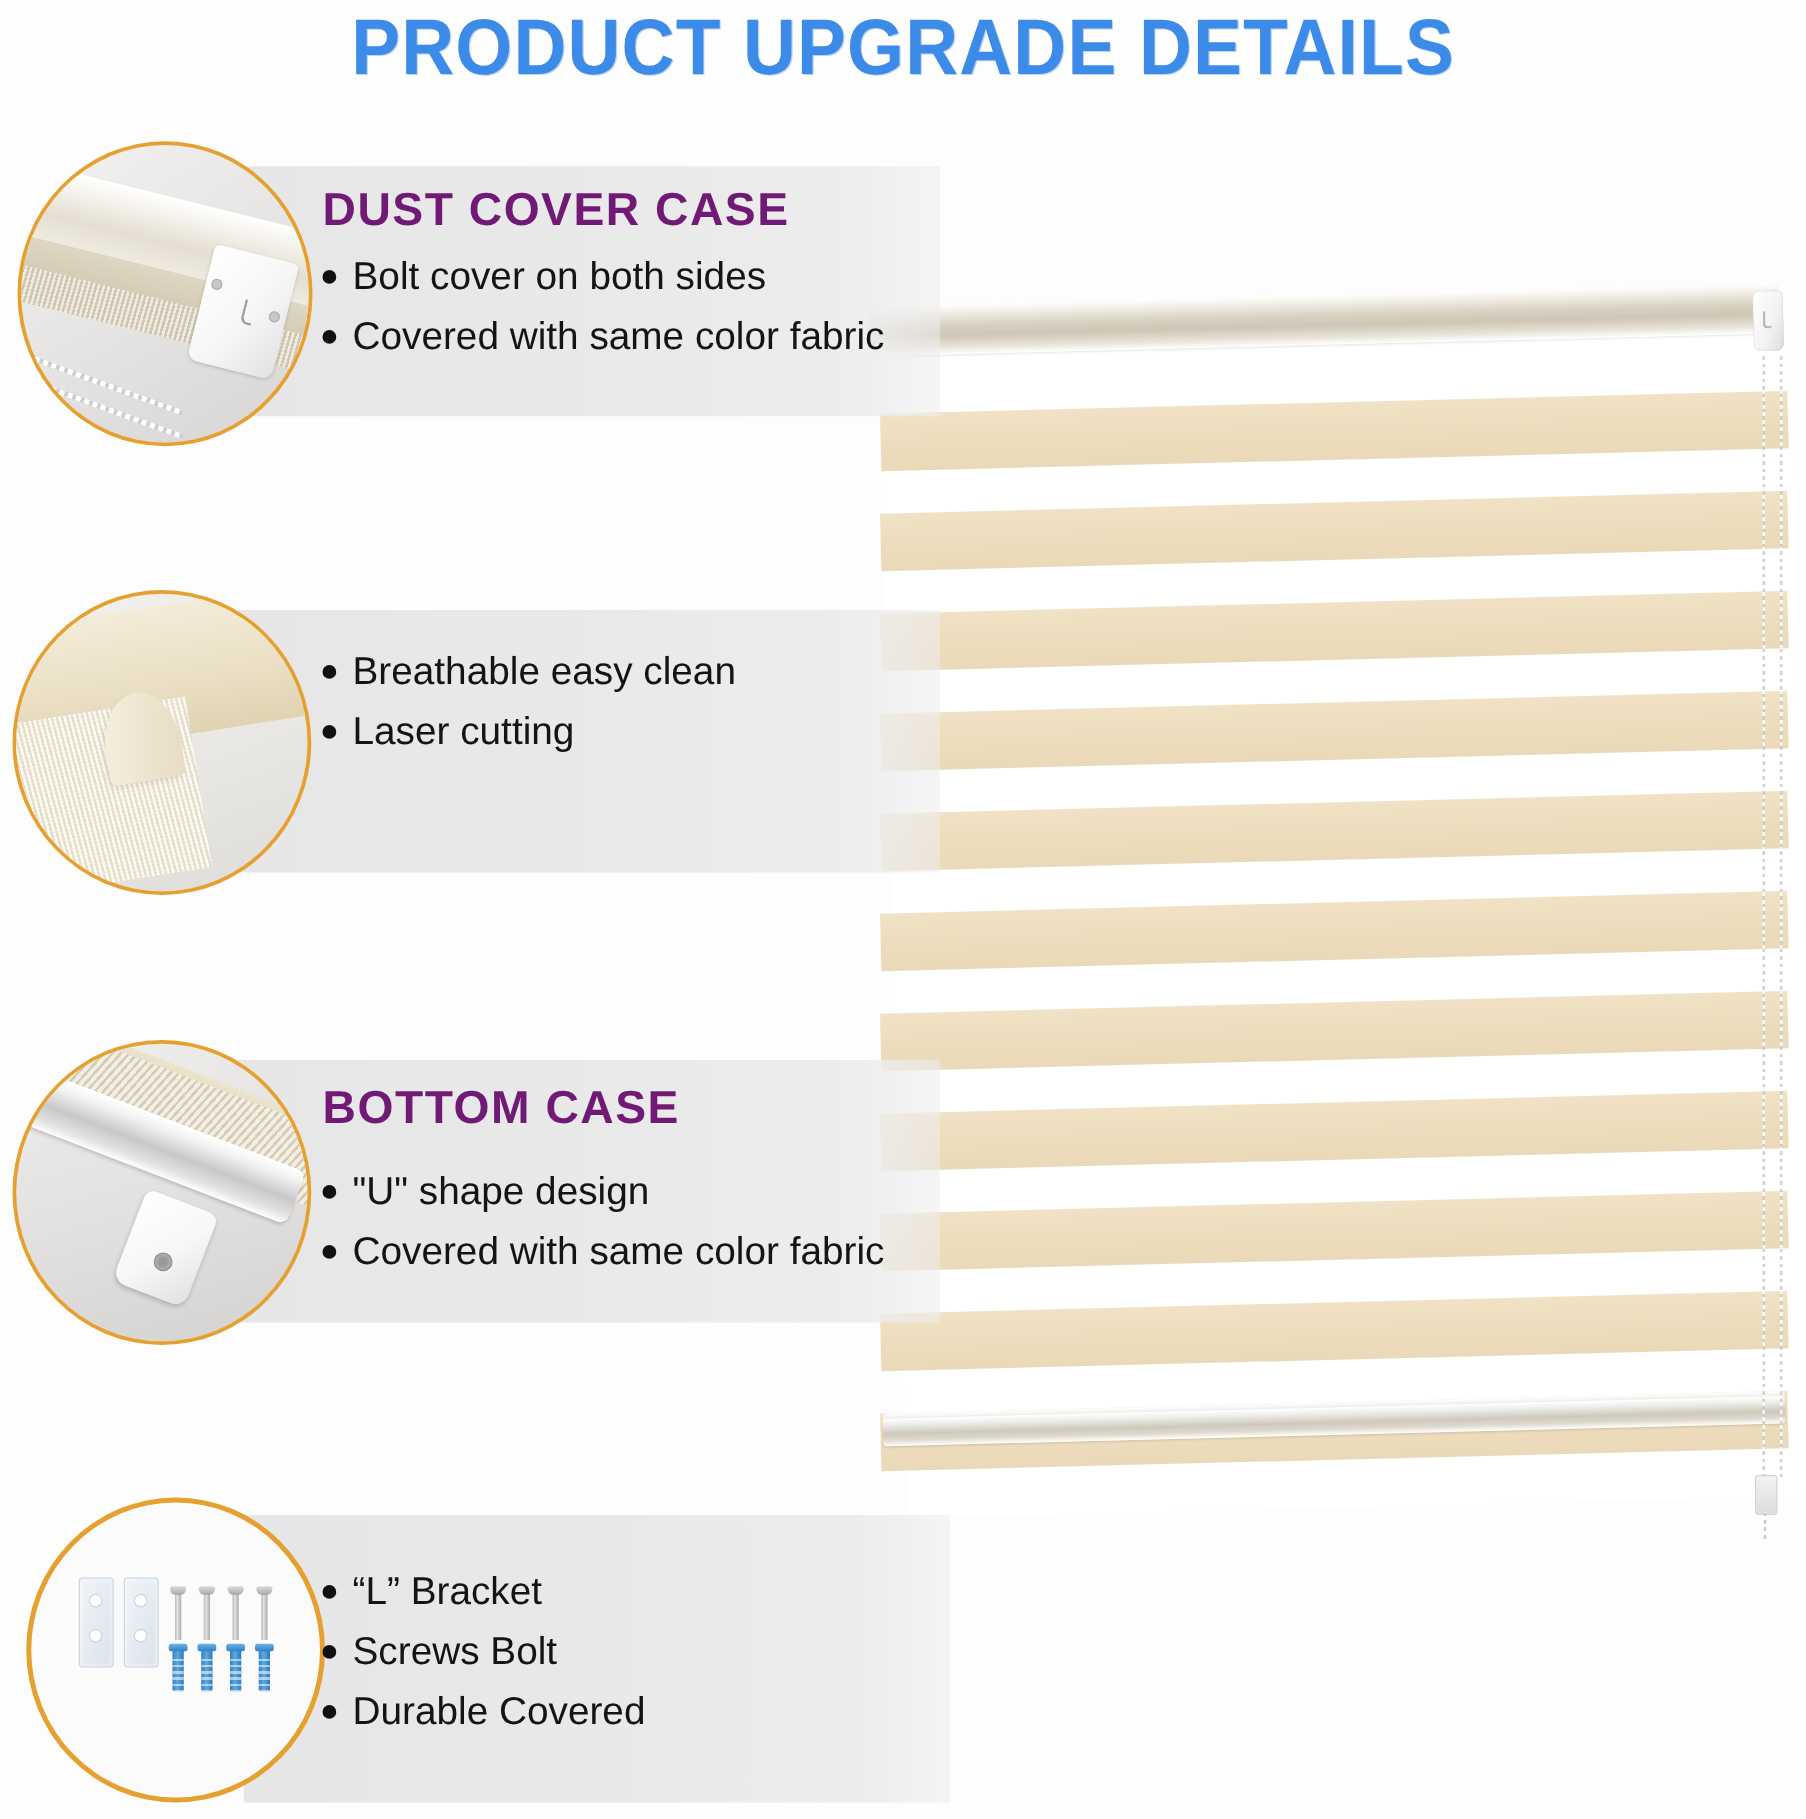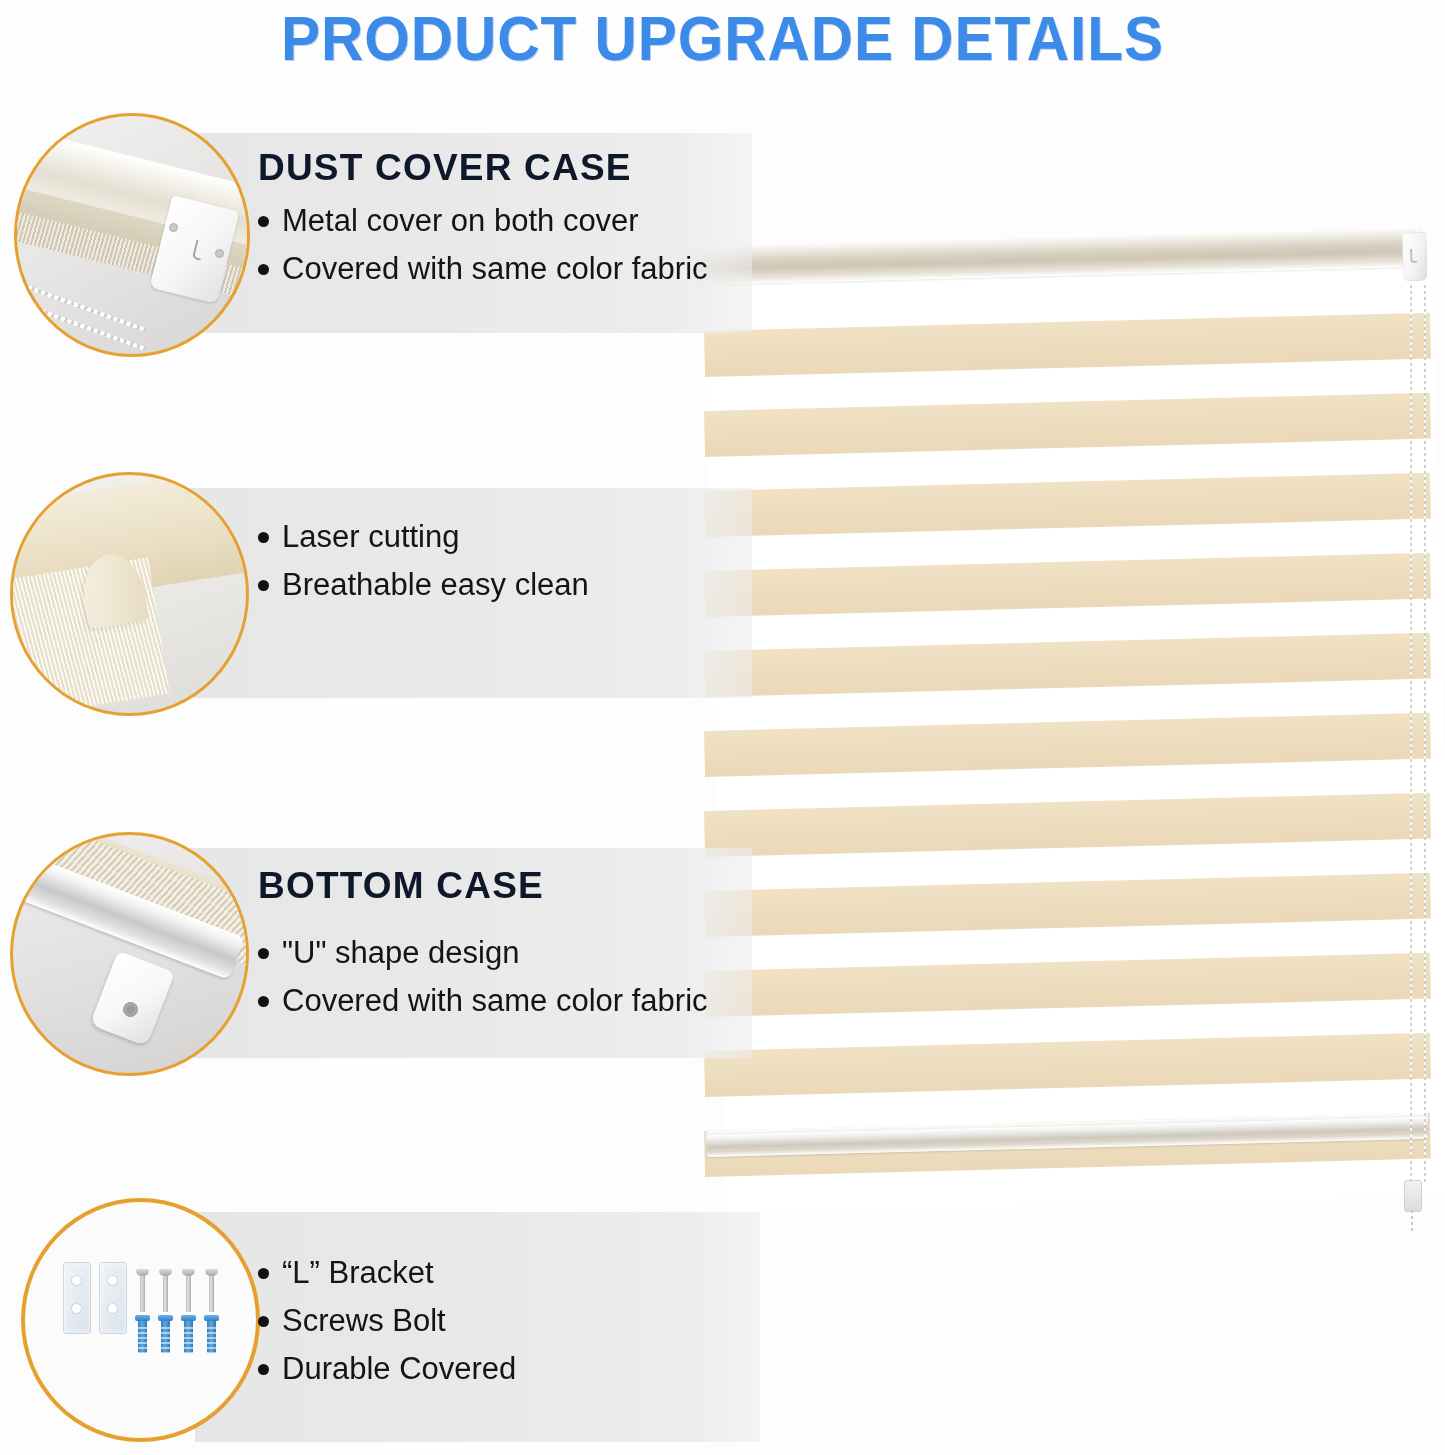--- a/index.html
+++ b/index.html
@@ -115,21 +115,21 @@
   .panel{
     position:absolute;
     background:linear-gradient(90deg,#e6e6e6 0%,#e9e9e9 55%,#ededed 88%,rgba(237,237,237,.55) 100%);
   }
   .panelTexts{position:absolute;left:0;top:0;}
   .fTitle{
     font-family:"Liberation Sans Narrow","Liberation Sans",sans-serif;
     font-weight:bold;
     font-size:37px;
     letter-spacing:1.2px;
-    color:#0f172a;
+    color:#701a75;
     white-space:nowrap;
   }
   .bullets{margin:0;padding:0;list-style:none;}
   .bullets li{
     font-family:"Liberation Sans Narrow","Liberation Sans",sans-serif;
     font-size:31px;
     color:#141414;
     white-space:nowrap;
     display:flex;align-items:baseline;
     margin-top:12px;
@@ -323,21 +323,21 @@
         <div class="bead b1"></div>
           <div class="bead b2"></div>
       </div>
     </div>
 
     <div class="panelTexts" style="left:258px;top:147px;">
       <div class="fTitle">DUST COVER CASE</div>
       <ul class="bullets" style="margin-top:14px;">
         <li>
             <span class="dot"></span>
-            <span>Metal cover on both cover</span>
+            <span>Bolt cover on both sides</span>
           </li>
         <li>
             <span class="dot"></span>
             <span>Covered with same color fabric</span>
           </li>
       </ul>
     </div>
   </div>
 
   <div class="feature">
@@ -348,25 +348,25 @@
         <div class="sheetA"></div>
           <div class="meshA"></div>
           <div class="fold"></div>
       </div>
     </div>
 
     <div class="panelTexts" style="left:258px;top:505px;">
       <ul class="bullets" style="margin-top:14px;">
         <li>
             <span class="dot"></span>
+            <span>Breathable  easy clean</span>
+          </li>
+        <li>
+            <span class="dot"></span>
             <span>Laser cutting</span>
-          </li>
-        <li>
-            <span class="dot"></span>
-            <span>Breathable  easy clean</span>
           </li>
       </ul>
     </div>
   </div>
 
   <div class="feature">
     <div class="panel" style="left:120px;top:848px;width:632px;height:210px;"></div>
 
     <div class="circle t3" style="left:10px;top:832px;width:233px;height:238px;">
       <div class="img">

